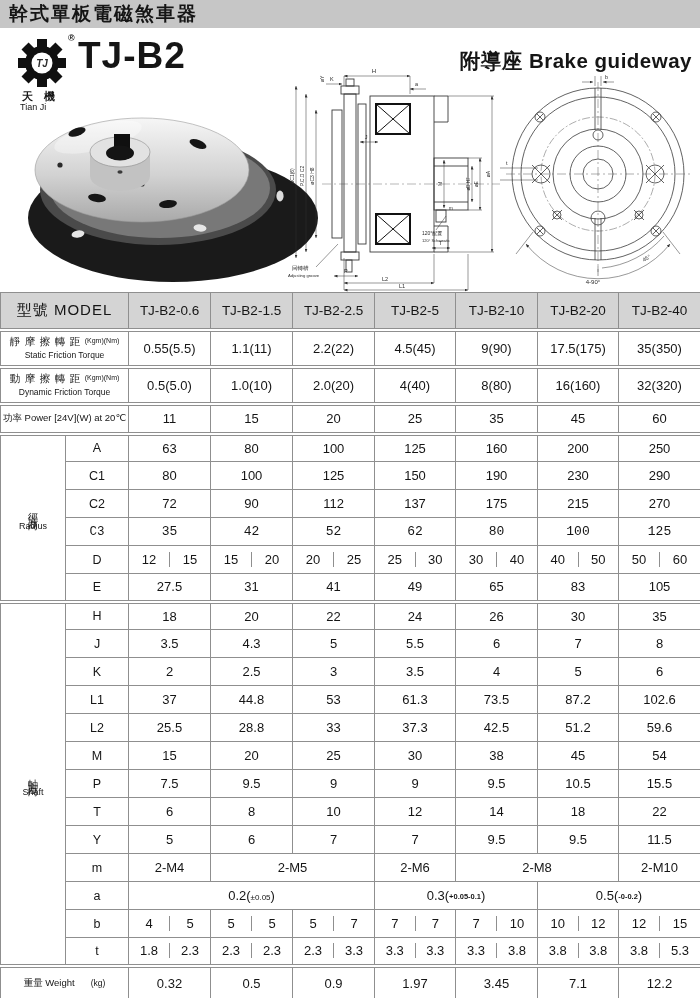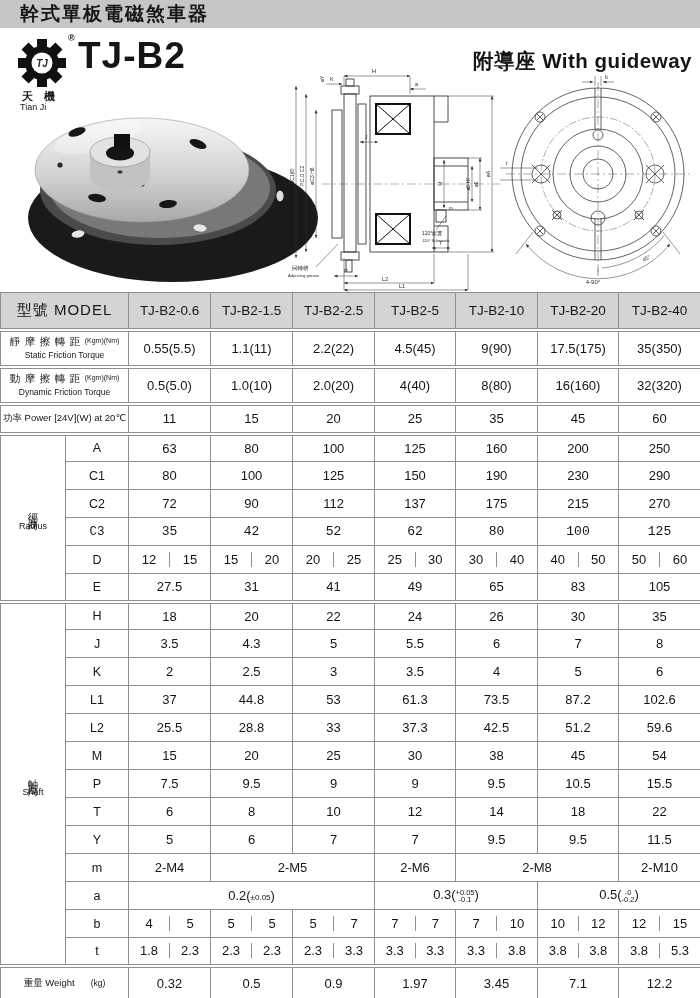--- a/index.html
+++ b/index.html
@@ -1,21 +1,21 @@
 <!DOCTYPE html>
 <html><head>
 <meta charset="utf-8">
 <style>
   html,body{margin:0;padding:0;}
   body{width:700px;height:998px;position:relative;background:#fff;color:#151515;
        font-family:"Liberation Sans","DejaVu Sans",sans-serif;overflow:hidden;}
 
   
   .topbar{position:absolute;top:0;left:0;width:700px;height:28px;background:#c6c6c6;
-          display:flex;align-items:center;gap:26px;padding-left:20px;box-sizing:border-box;}
+          display:flex;align-items:center;gap:26px;padding-left:9px;box-sizing:border-box;}
   .topbar .zh{font-weight:bold;font-size:19px;letter-spacing:2px;}
   .topbar .en{font-weight:bold;font-size:19.5px;letter-spacing:0.2px;}
 
   
   .brand{position:absolute;top:33px;left:14px;width:230px;}
   .gearwrap{position:absolute;top:4px;left:2px;}
   .regmark{position:absolute;top:0px;left:54px;font-size:9px;font-weight:bold;}
   .model{position:absolute;top:2px;left:64px;font-size:37px;font-weight:900;letter-spacing:1px;}
   .maker-zh{position:absolute;top:56px;left:8px;font-size:11px;font-weight:bold;letter-spacing:4px;}
   .maker-en{position:absolute;top:69px;left:6px;font-size:9px;}
@@ -45,22 +45,22 @@
   .vzh{writing-mode:vertical-rl;text-orientation:upright;font-size:10.5px;
        letter-spacing:4px;margin:0 auto;line-height:13px;}
   .gen{font-size:9px;margin-top:5px;}
   td.paramcell{font-size:12.5px;}
   td.val{font-size:13px;}
   td.split{padding:0;}
   .sp{display:flex;width:100%;height:100%;align-items:stretch;}
   .sp span{flex:1;display:flex;align-items:center;justify-content:center;}
   .sp span:first-child{border-right:1px solid #8f8f8f;}
   .tolm{font-size:8px;}
-  .tolstack{display:inline-flex;flex-direction:column;font-size:7.5px;line-height:7.5px;
-            vertical-align:middle;text-align:center;}
+  .tolstack{display:inline-flex;flex-direction:row;font-size:7.5px;line-height:7.5px;
+            vertical-align:middle;text-align:center;font-weight:bold;}
   td.wlabel{font-size:9.5px;text-align:left;padding-left:5px;}
   td.wlabel .kg{margin-left:16px;font-size:8.5px;}
 </style>
 </head>
 <body>
 
 <div class="topbar">
   <span class="zh">幹式單板電磁煞車器</span>
 </div>
 
@@ -85,21 +85,21 @@
     </svg>
   </div>
   <span class="regmark">®</span>
   <span class="model">TJ-B2</span>
   <span class="maker-zh">天 機</span>
   <span class="maker-en">Tian Ji</span>
 </div>
 
 <div class="variant">
   <span>附導座</span>
-  <span>With guideway</span>
+  <span>Brake guideway</span>
 </div>
 
 <div class="photo">
 <svg width="305" height="200" viewBox="0 0 305 200">
   <defs>
     <linearGradient id="silver" x1="0" y1="0" x2="0" y2="1">
       <stop offset="0" stop-color="#f6f6f6"></stop>
           <stop offset="0.55" stop-color="#d2d2d2"></stop>
       <stop offset="1" stop-color="#a9a9a9"></stop>
     </linearGradient>

